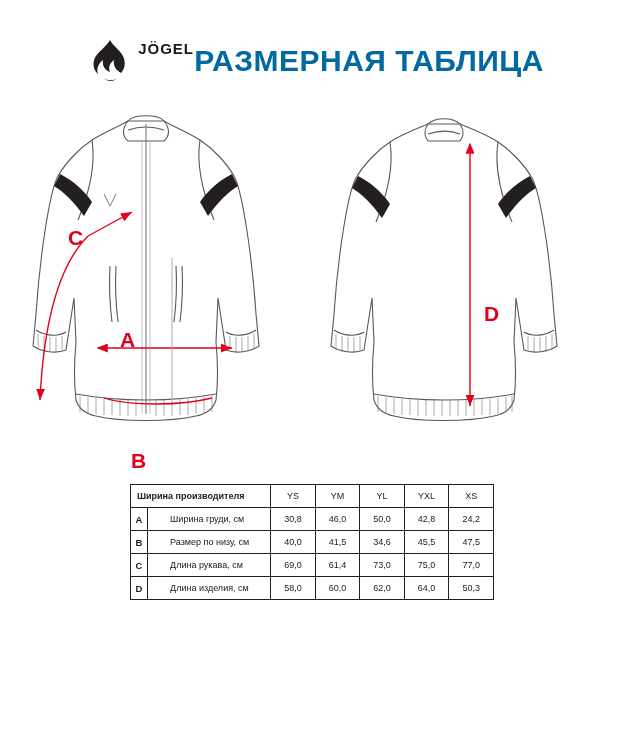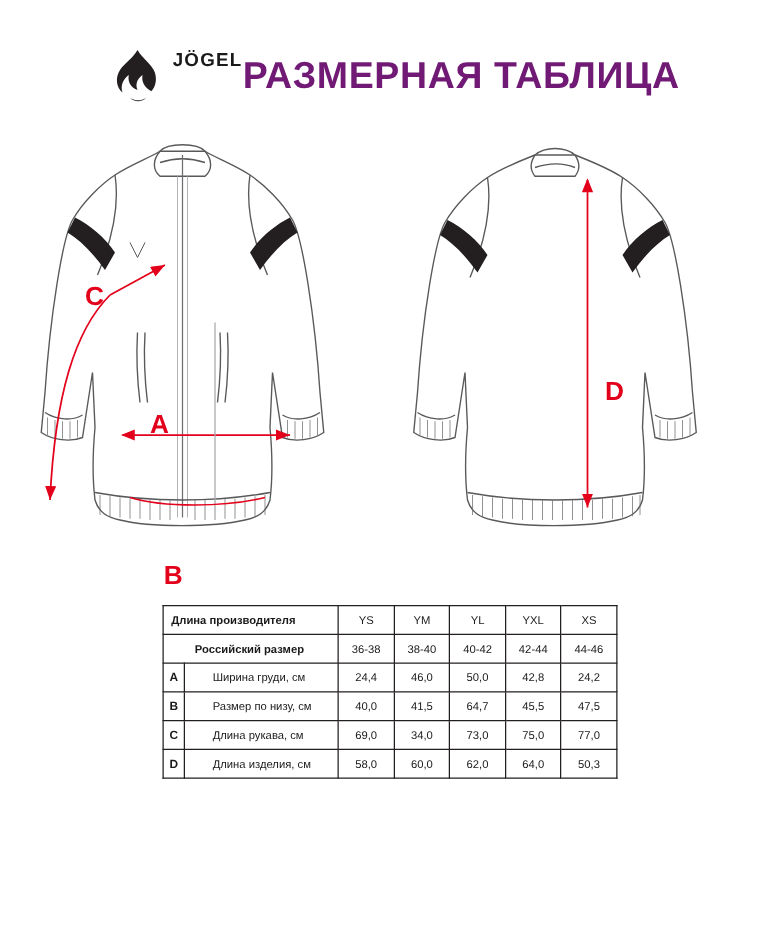--- a/index.html
+++ b/index.html
@@ -35,21 +35,21 @@
     font-size: 15px;
     font-weight: bold;
     letter-spacing: 1px;
     color: #1a1a1a;
     margin-top: 2px;
   }
   .title {
     font-size: 30px;
     font-weight: bold;
     letter-spacing: 0.5px;
-    color: #701a75;
+    color: #0369a1;
     white-space: nowrap;
   }
   
   .diagram {
     position: relative;
     width: 624px;
     height: 350px;
   }
   .diagram svg {
     display: block;
@@ -237,60 +237,52 @@
   <div class="dim-label" id="label-c">C</div>
   <div class="dim-label" id="label-a">A</div>
   <div class="dim-label" id="label-b">B</div>
   <div class="dim-label" id="label-d">D</div>
 </div>
 
 <div class="table-wrap">
   <table>
     <thead>
       <tr>
-        <th class="head-name" colspan="2">Длина производителя</th>
+        <th class="head-name" colspan="2">Ширина производителя</th>
         <th class="size-col">YS</th>
         <th class="size-col">YM</th>
         <th class="size-col">YL</th>
         <th class="size-col">YXL</th>
         <th class="size-col">XS</th>
       </tr>
     </thead>
     <tbody>
       <tr>
-        <td class="name-col center" colspan="2">Российский размер</td>
-        <td class="val-col">36-38</td>
-        <td class="val-col">38-40</td>
-        <td class="val-col">40-42</td>
-        <td class="val-col">42-44</td>
-        <td class="val-col">44-46</td>
-      </tr>
-      <tr>
         <td class="key-col">A</td>
         <td class="name-col">Ширина груди, см</td>
-        <td class="val-col">24,4</td>
+        <td class="val-col">30,8</td>
         <td class="val-col">46,0</td>
         <td class="val-col">50,0</td>
         <td class="val-col">42,8</td>
         <td class="val-col">24,2</td>
       </tr>
       <tr>
         <td class="key-col">B</td>
         <td class="name-col">Размер по низу, см</td>
         <td class="val-col">40,0</td>
         <td class="val-col">41,5</td>
-        <td class="val-col">64,7</td>
+        <td class="val-col">34,6</td>
         <td class="val-col">45,5</td>
         <td class="val-col">47,5</td>
       </tr>
       <tr>
         <td class="key-col">C</td>
         <td class="name-col">Длина рукава, см</td>
         <td class="val-col">69,0</td>
-        <td class="val-col">34,0</td>
+        <td class="val-col">61,4</td>
         <td class="val-col">73,0</td>
         <td class="val-col">75,0</td>
         <td class="val-col">77,0</td>
       </tr>
       <tr>
         <td class="key-col">D</td>
         <td class="name-col">Длина изделия, см</td>
         <td class="val-col">58,0</td>
         <td class="val-col">60,0</td>
         <td class="val-col">62,0</td>

